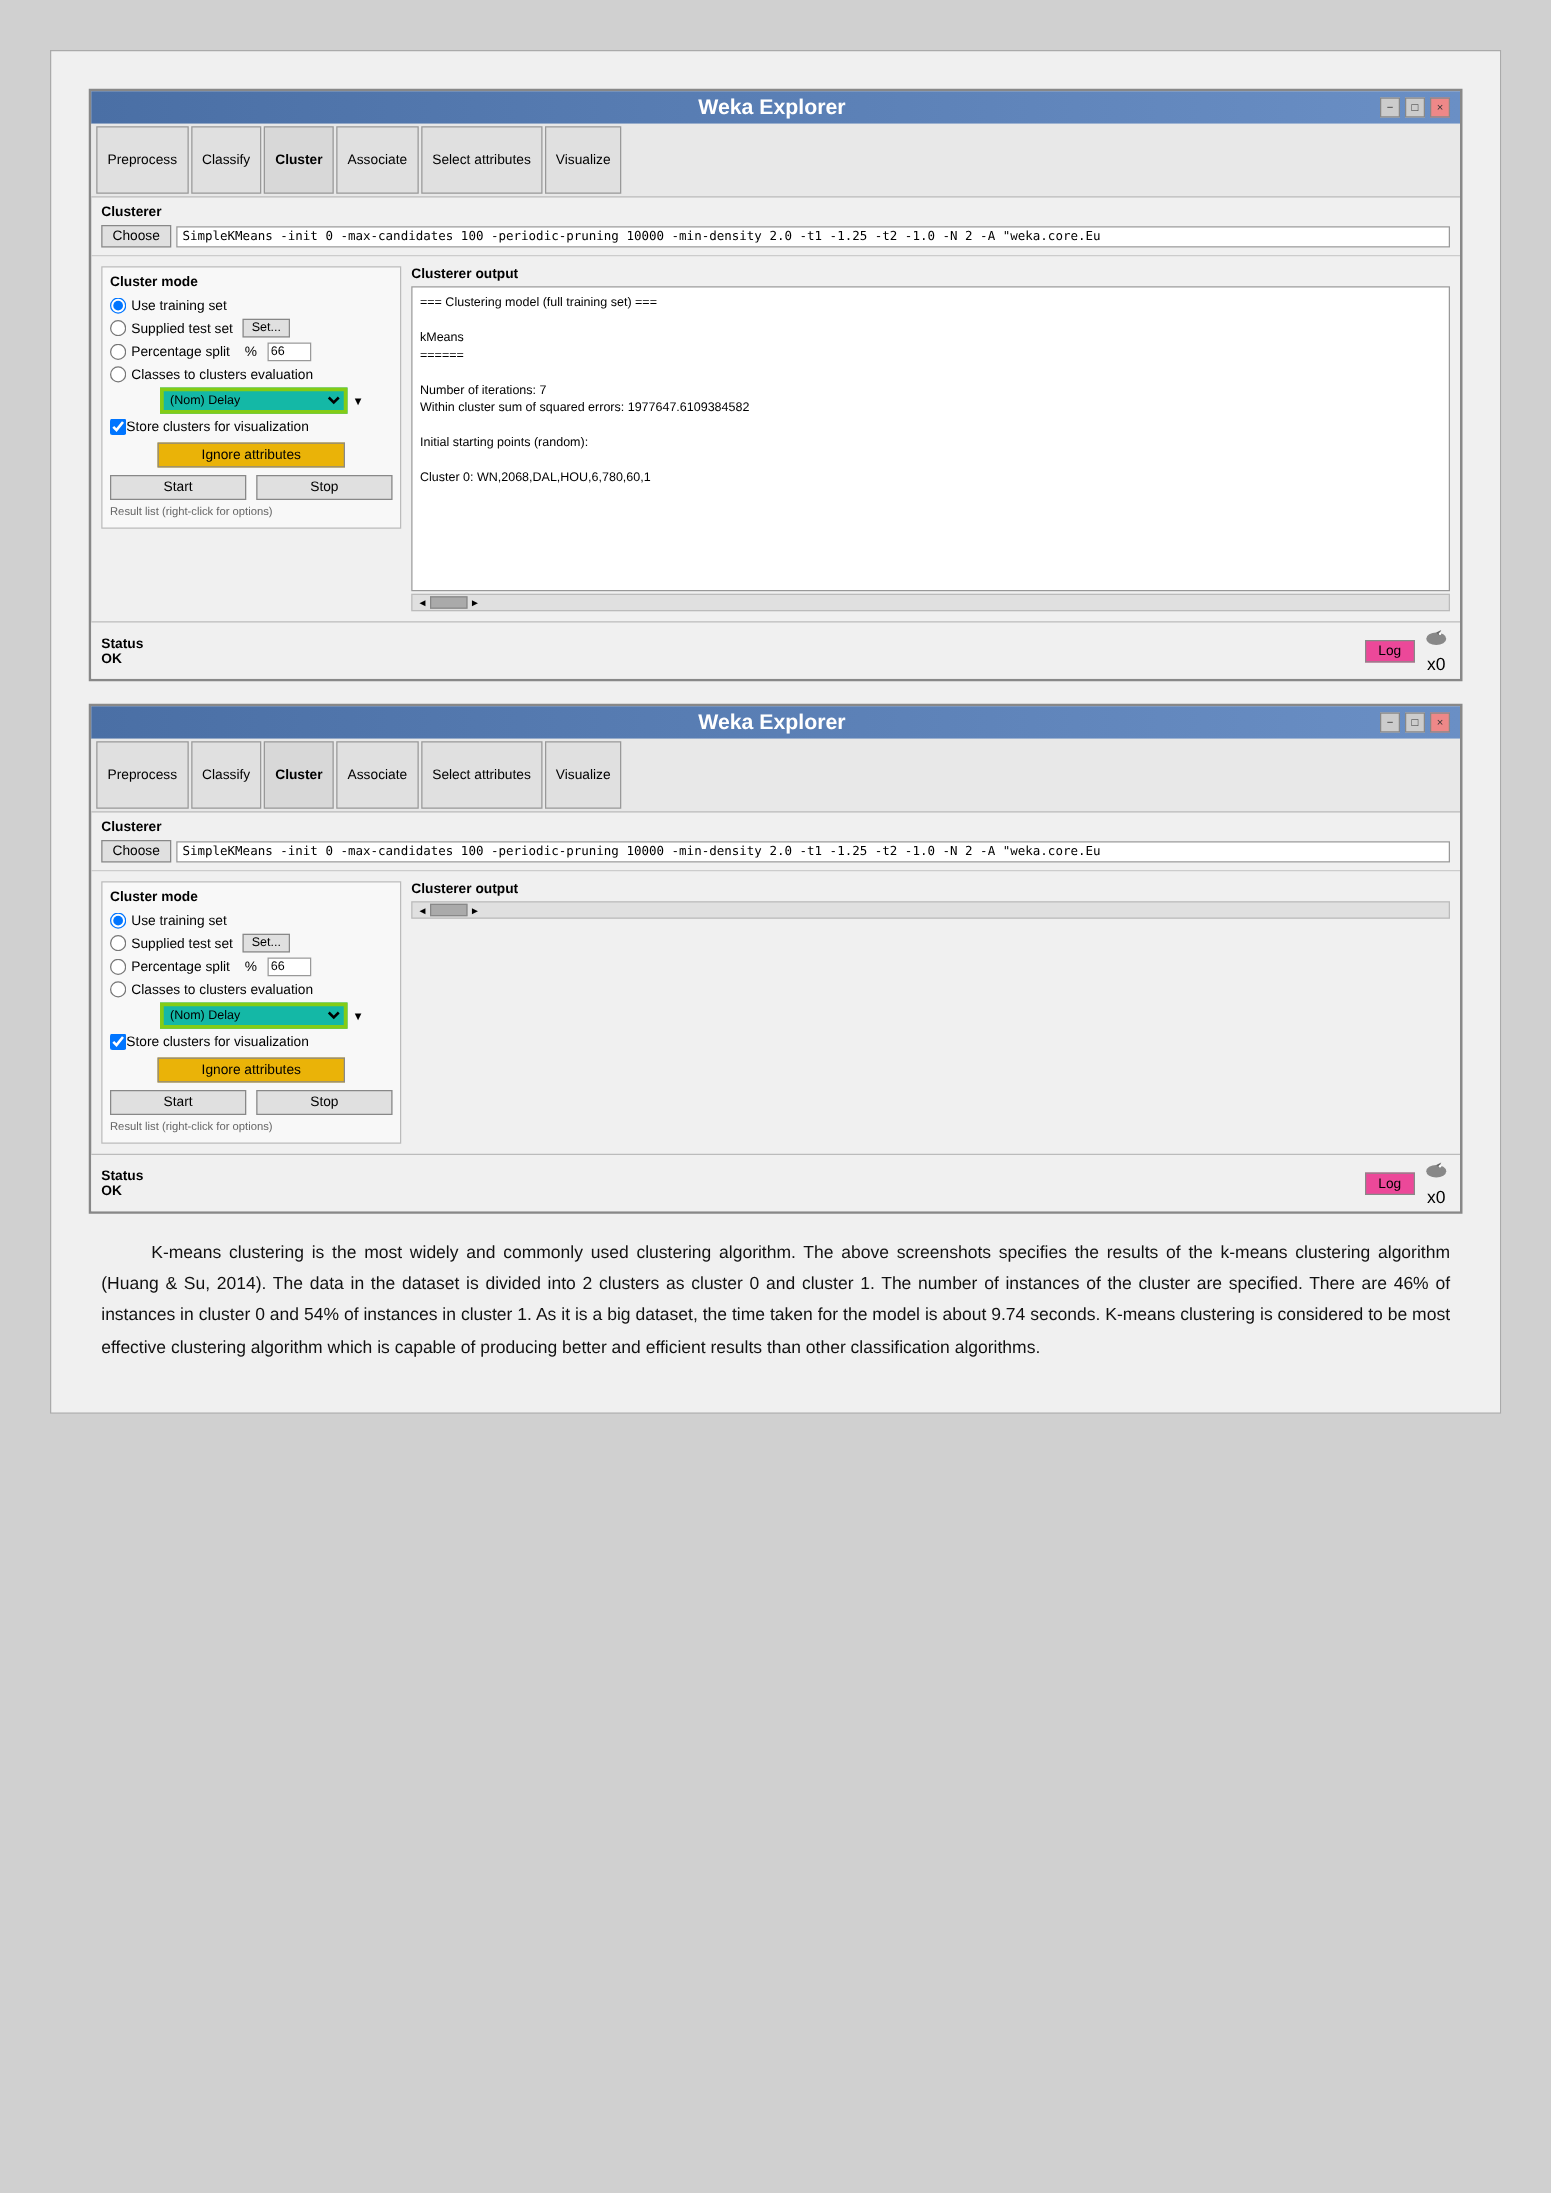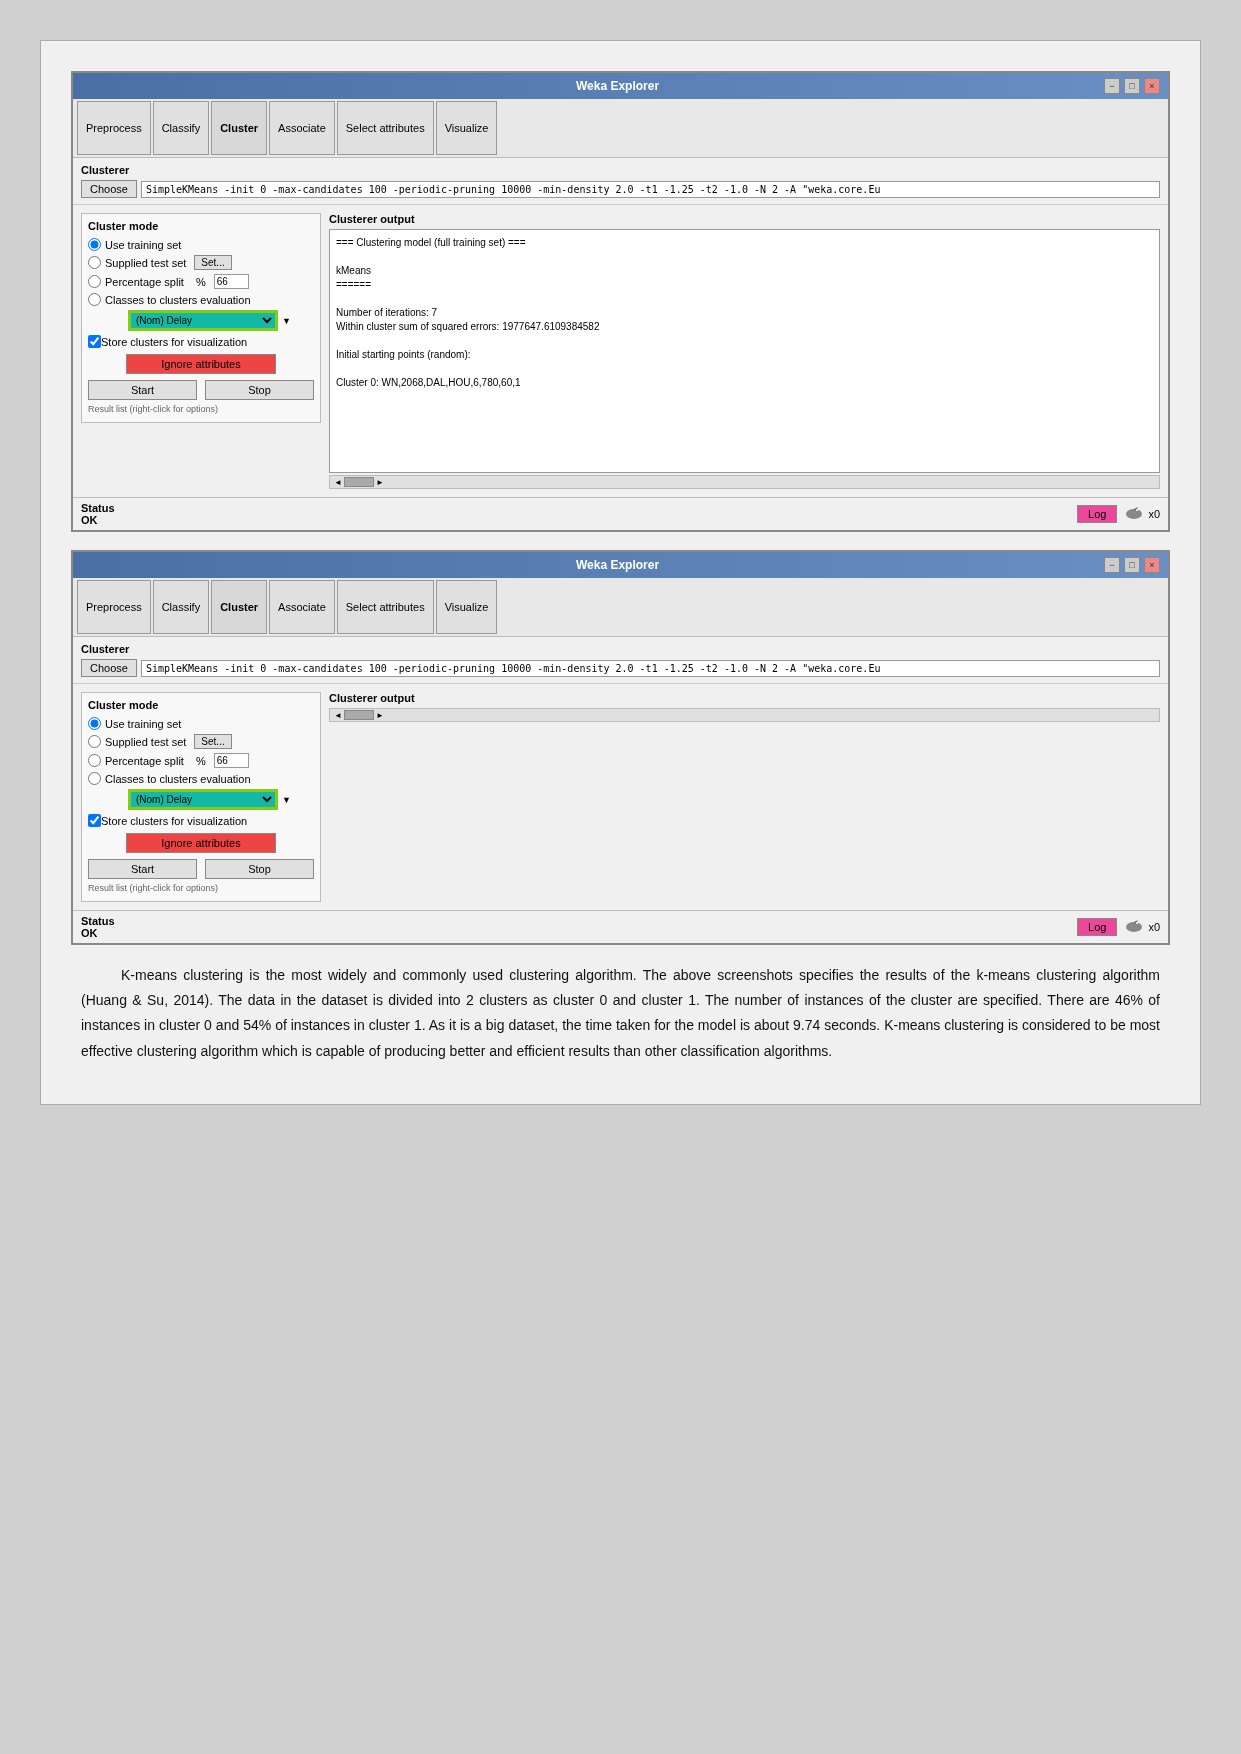--- a/index.html
+++ b/index.html
@@ -29,21 +29,21 @@
     .weka-titlebar {
       background: linear-gradient(to right, #4a6fa5, #6a8fc5);
       color: white;
       display: flex;
       align-items: center;
       justify-content: space-between;
       padding: 4px 8px;
       height: 26px;
     }
     .weka-titlebar-title {
-      font-size: 12px;
+      font-size: 17px;
       font-weight: bold;
       flex: 1;
       text-align: center;
     }
     .weka-titlebar-controls {
       display: flex;
       gap: 4px;
     }
     .weka-title-btn {
       width: 16px;
@@ -172,21 +172,21 @@
       align-items: flex-end;
       gap: 0;
       margin-bottom: 6px;
       font-size: 11px;
     }
     .ignore-btn {
       display: block;
       width: 150px;
       margin: 6px auto;
       padding: 3px;
-      background: #ef4444;
+      background: #eab308;
       border: 1px solid #888;
       cursor: pointer;
       font-size: 11px;
       text-align: center;
     }
     .start-stop-row {
       display: flex;
       gap: 8px;
       margin-bottom: 4px;
     }
@@ -248,21 +248,22 @@
       padding: 2px 10px;
       background: #ec4899;
       border: 1px solid #888;
       cursor: pointer;
       font-size: 11px;
     }
     .x0-badge {
       display: flex;
       align-items: center;
       gap: 3px;
-      font-size: 11px;
+      font-size: 14px;
+      flex-direction: column;
     }
     .bird-icon {
       width: 22px;
       height: 18px;
     }
 
     
     .hscroll-bar {
       height: 14px;
       background: #e0e0e0;

